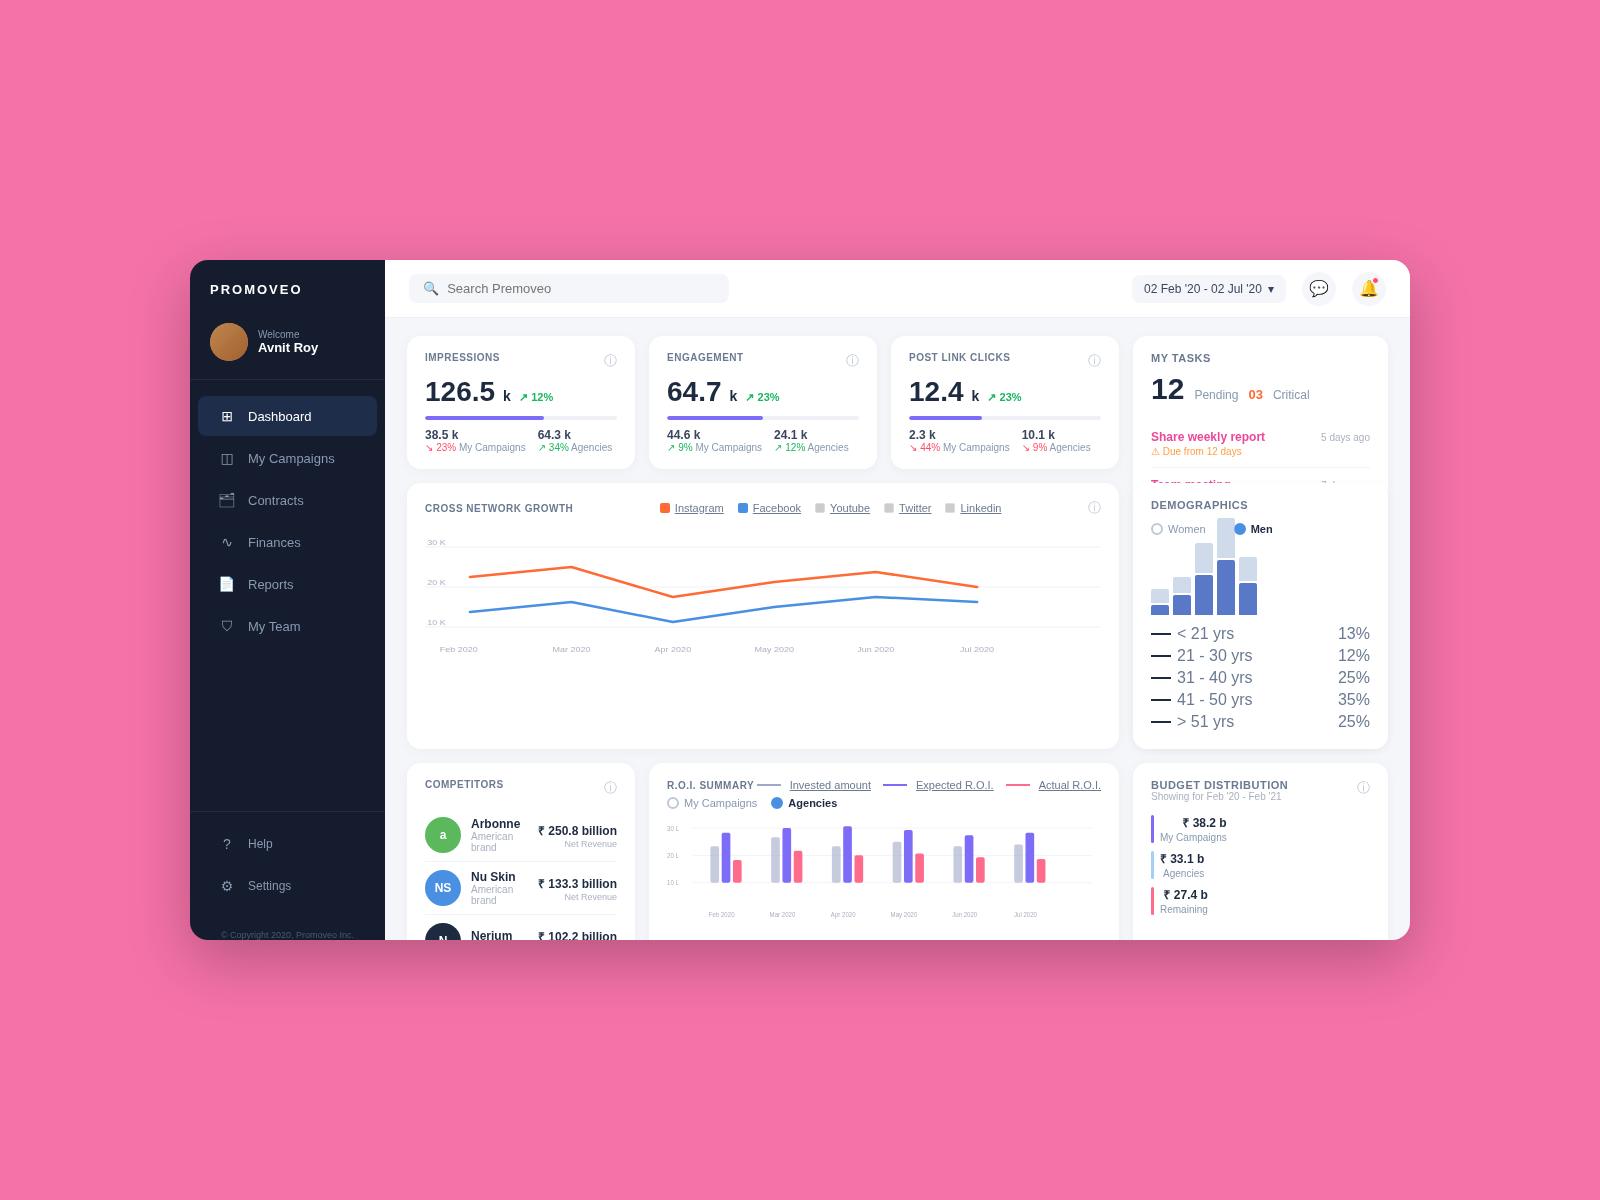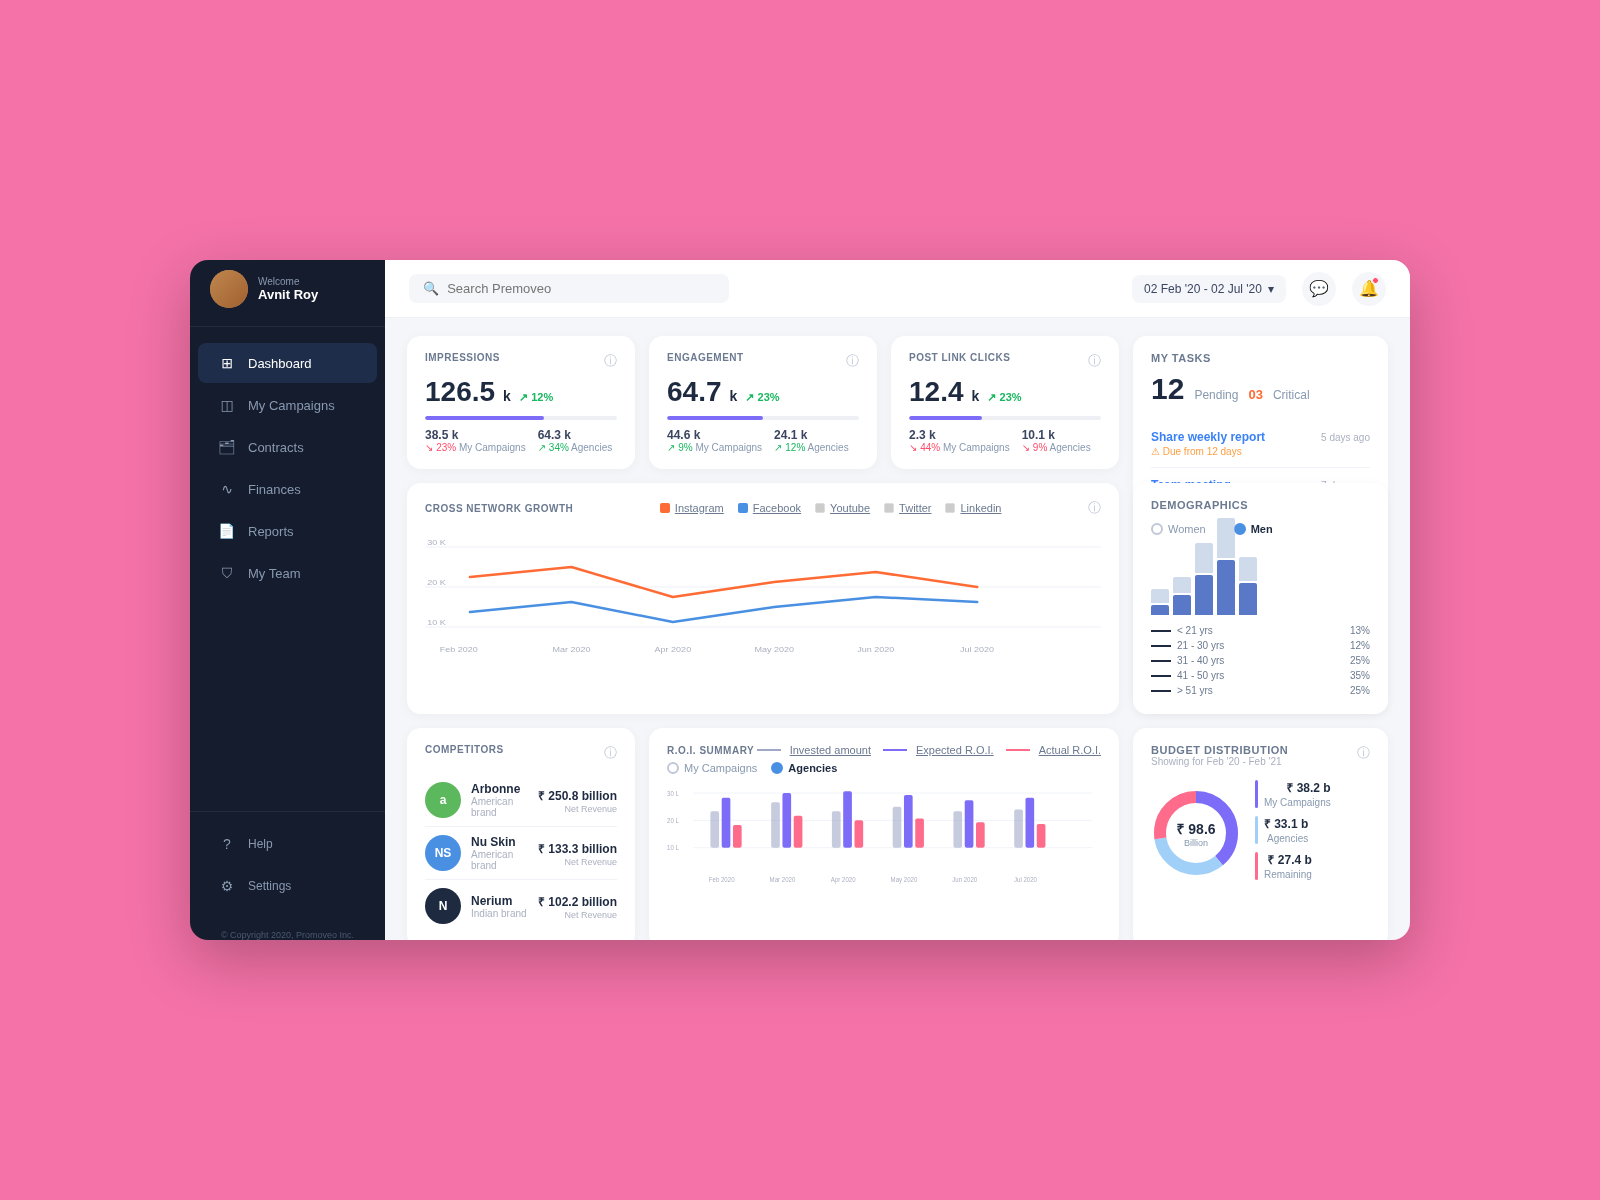--- a/index.html
+++ b/index.html
@@ -195,41 +195,41 @@
       padding: 16px 18px;
     }
     .tasks-title { font-size: 11px; font-weight: 700; color: #6b7a90; text-transform: uppercase; letter-spacing: 0.5px; margin-bottom: 8px; }
     .tasks-counts { display: flex; gap: 10px; align-items: baseline; margin-bottom: 14px; }
     .task-count-big { font-size: 30px; font-weight: 700; color: #1e2a40; }
     .task-label { font-size: 12px; color: #8899b0; }
     .task-critical { font-size: 13px; font-weight: 700; color: #ff6b35; }
     .task-item { padding: 10px 0; border-bottom: 1px solid #f0f2f7; }
     .task-item:last-child { border-bottom: none; }
     .task-item-header { display: flex; justify-content: space-between; align-items: center; }
-    .task-name { font-size: 12px; font-weight: 600; color: #3b82f6; }
+    .task-name { font-size: 12px; font-weight: 600; color: #ec4899; }
     .task-time { font-size: 10px; color: #aab0c0; }
     .task-sub { font-size: 10px; color: #ff9f43; display: flex; align-items: center; gap: 4px; margin-top: 2px; }
     .task-sub.complete { color: #18b760; }
     
     .chart-card { grid-column: 1 / 4; grid-row: 2; }
     .chart-card .card-header { display: flex; justify-content: space-between; align-items: center; margin-bottom: 10px; }
     .chart-legend { display: flex; gap: 14px; flex-wrap: wrap; }
     .legend-item { display: flex; align-items: center; gap: 5px; font-size: 11px; color: #6b7a90; text-decoration: underline; }
     .legend-dot { width: 10px; height: 10px; border-radius: 2px; }
     .chart-area { position: relative; height: 130px; }
     svg.line-chart { width: 100%; height: 100%; }
     
     .demo-card { grid-column: 4; grid-row: 2; }
     .demo-title { font-size: 11px; font-weight: 700; color: #6b7a90; text-transform: uppercase; letter-spacing: 0.5px; margin-bottom: 12px; }
     .gender-tabs { display: flex; gap: 28px; margin-bottom: 10px; }
     .gender-tab { font-size: 11px; color: #8899b0; cursor: pointer; display: flex; align-items: center; gap: 5px; }
     .gender-tab.active { color: #1e2a40; font-weight: 600; }
     .radio-dot { width: 12px; height: 12px; border-radius: 50%; border: 2px solid #c0c8d8; display: inline-block; }
     .radio-dot.active { border-color: #4a90e2; background: #4a90e2; }
-    .demo-table { font-size: 10px; color: #6b7a90; }
+    .demo-table { font-size: 16px; color: #6b7a90; }
     .demo-row { display: flex; justify-content: space-between; padding: 2px 0; align-items: center; }
     .demo-row span:first-child { display: flex; align-items: center; gap: 6px; }
     .demo-line { width: 20px; height: 2px; background: #1e2a40; display: inline-block; }
     
     .competitors-card { grid-column: 1; grid-row: 3; }
     .competitors-card .card-header { display: flex; justify-content: space-between; margin-bottom: 12px; }
     .competitor-item { display: flex; align-items: center; gap: 10px; padding: 8px 0; border-bottom: 1px solid #f0f2f7; }
     .competitor-item:last-child { border-bottom: none; }
     .comp-logo { width: 36px; height: 36px; border-radius: 50%; display: flex; align-items: center; justify-content: center; font-size: 12px; font-weight: 700; color: #fff; flex-shrink: 0; }
     .comp-info { flex: 1; }
@@ -262,20 +262,21 @@
     
     .content::-webkit-scrollbar { width: 4px; }
     .content::-webkit-scrollbar-thumb { background: #d0d5e0; border-radius: 4px; }
   </style>
 </head>
 <body>
 
 <div class="app-shell">
 
   <aside class="sidebar">
+    <div class="sidebar-logo">PROMOVEO</div>
     <div class="sidebar-user">
       <div class="avatar">
         <div class="avatar-img"></div>
       </div>
       <div class="user-info">
         <div class="welcome">Welcome</div>
         <div class="name">Avnit Roy</div>
       </div>
     </div>
     <nav class="sidebar-nav">
@@ -704,35 +705,20 @@
 
       <div class="card budget-card">
         <div style="display:flex;justify-content:space-between;align-items:flex-start">
           <div>
             <div class="budget-title">BUDGET DISTRIBUTION</div>
             <div class="budget-subtitle">Showing for Feb '20 - Feb '21</div>
           </div>
           <span class="info-icon">ⓘ</span>
         </div>
         <div class="budget-donut-wrap">
-          <div class="donut-center">
-            <svg viewBox="0 0 90 90" width="90" height="90">
-              <circle cx="45" cy="45" r="36" fill="none" stroke="#e8ecf8" stroke-width="12"></circle>
-
-              <circle cx="45" cy="45" r="36" fill="none" stroke="#7c6cf8" stroke-width="12" stroke-dasharray="88 138" stroke-dashoffset="0" transform="rotate(-90 45 45)"></circle>
-
-              <circle cx="45" cy="45" r="36" fill="none" stroke="#a0d0f8" stroke-width="12" stroke-dasharray="76 150" stroke-dashoffset="-88" transform="rotate(-90 45 45)"></circle>
-
-              <circle cx="45" cy="45" r="36" fill="none" stroke="#ff6b8a" stroke-width="12" stroke-dasharray="62 164" stroke-dashoffset="-164" transform="rotate(-90 45 45)"></circle>
-            </svg>
-            <div class="donut-label">
-              <div class="donut-amount">₹ 98.6</div>
-              <div class="donut-unit">Billion</div>
-            </div>
-          </div>
           <div class="budget-legend">
             <div class="budget-row">
               <div class="budget-bar-indicator" style="background:#7c6cf8"></div>
               <div class="budget-row-info">
                 <strong>₹ 38.2 b</strong>
                 <span>My Campaigns</span>
               </div>
             </div>
             <div class="budget-row">
               <div class="budget-bar-indicator" style="background:#a0d0f8"></div>

